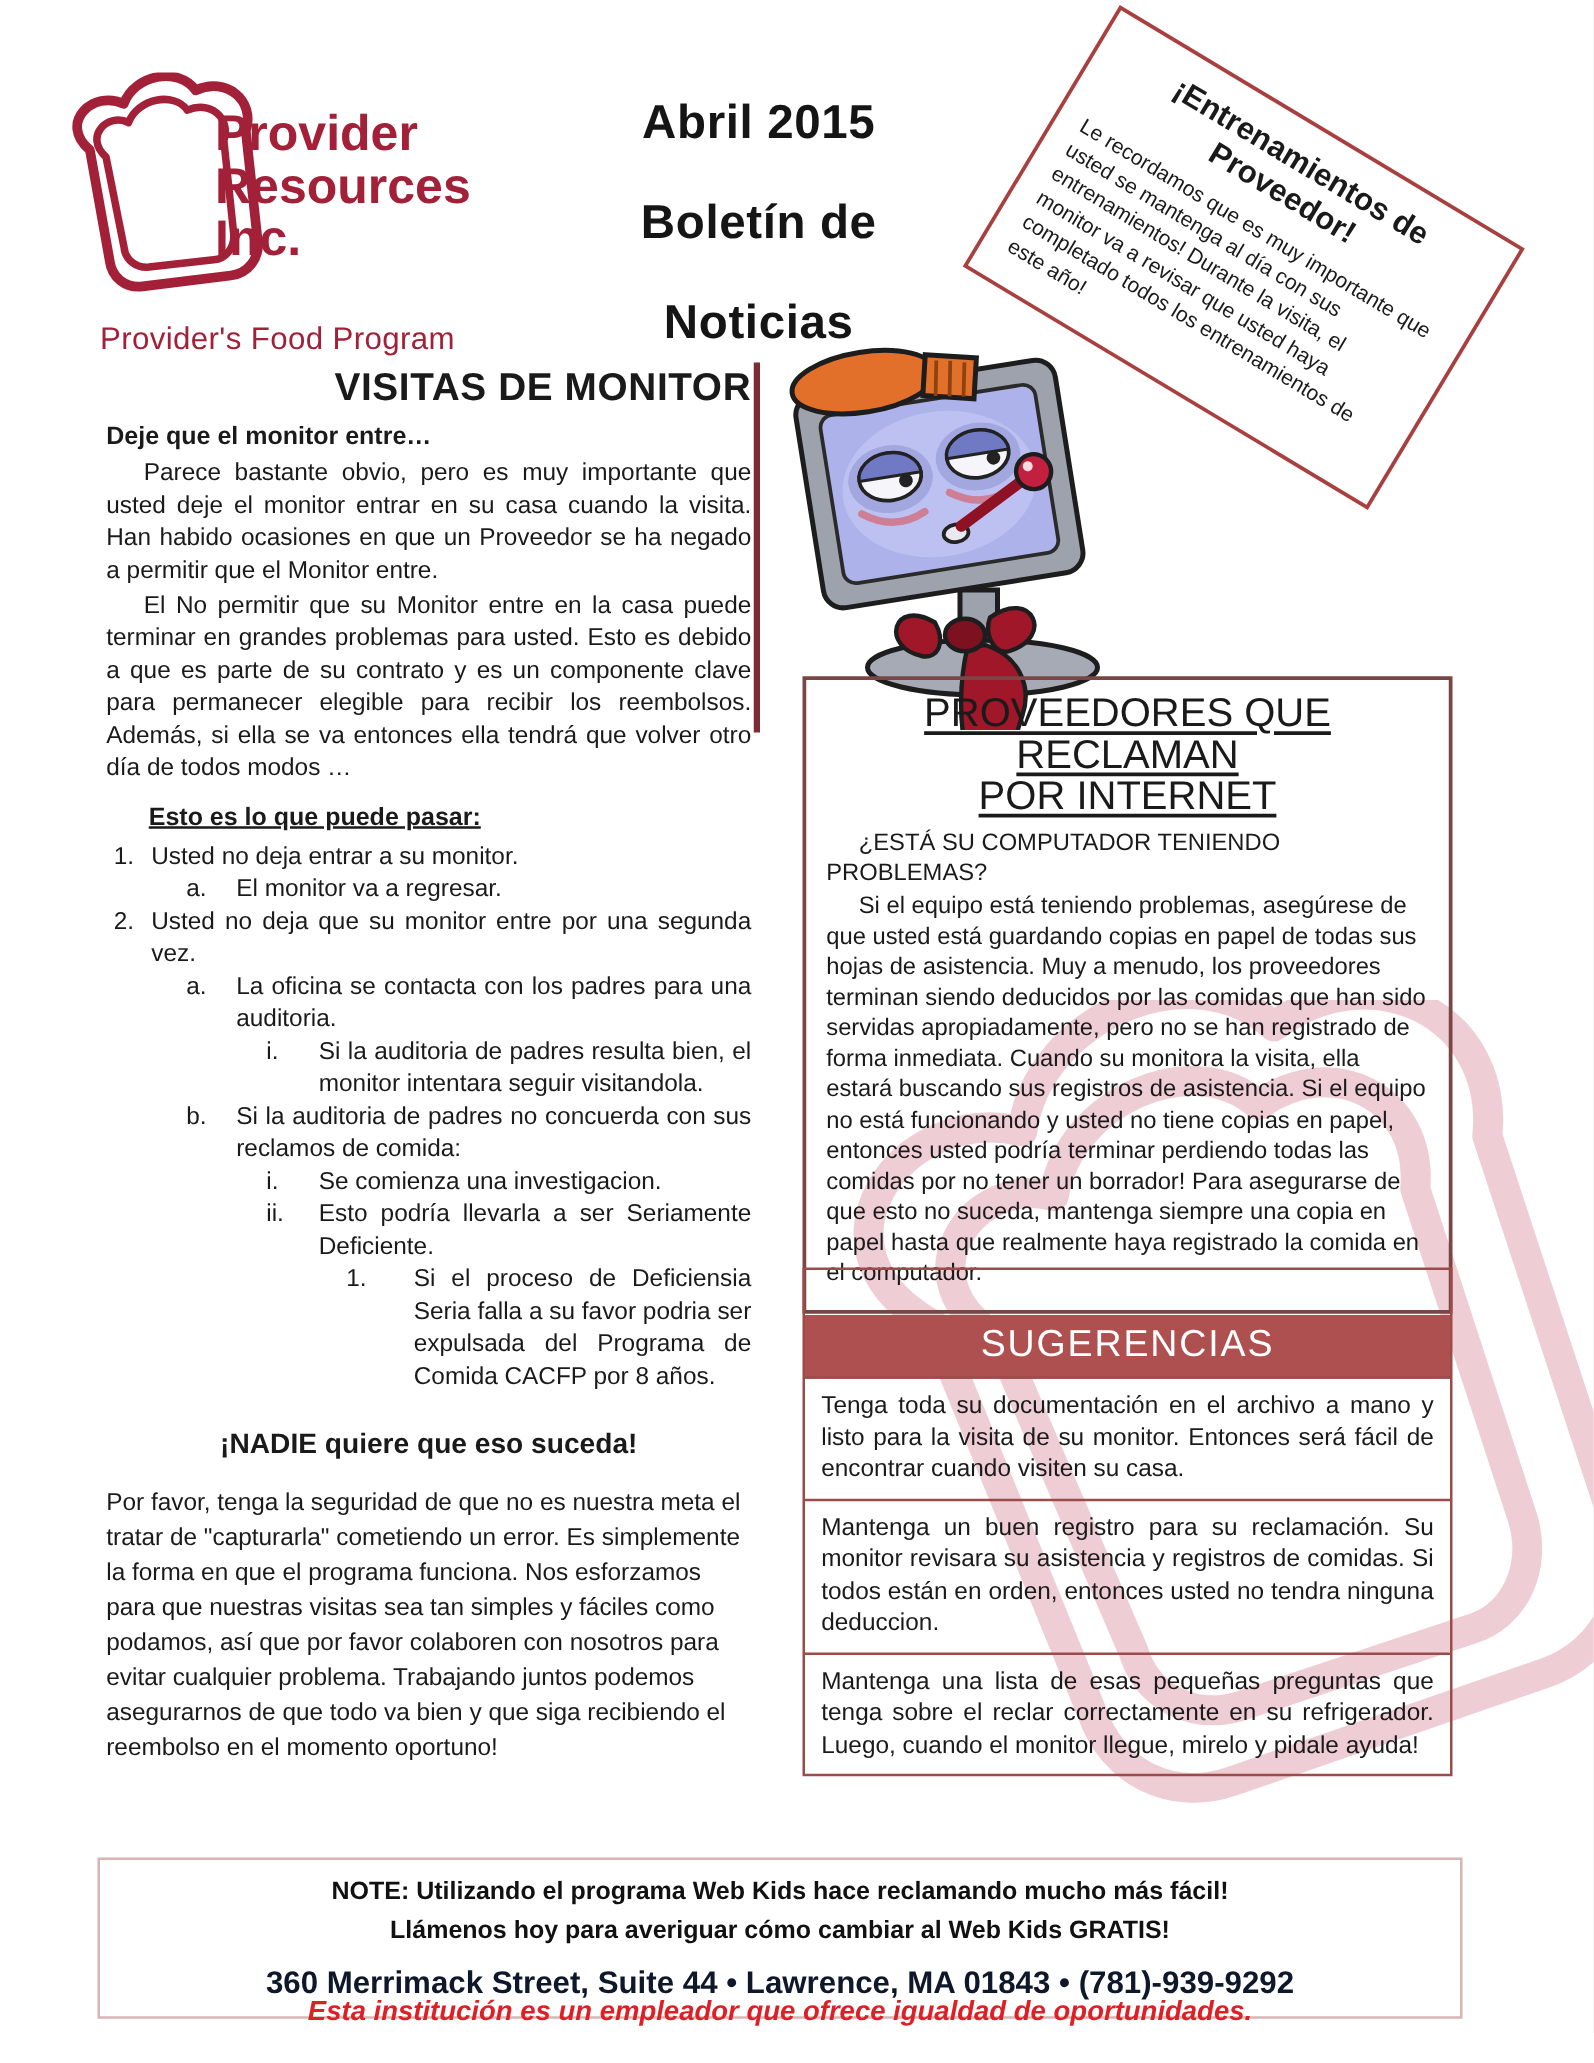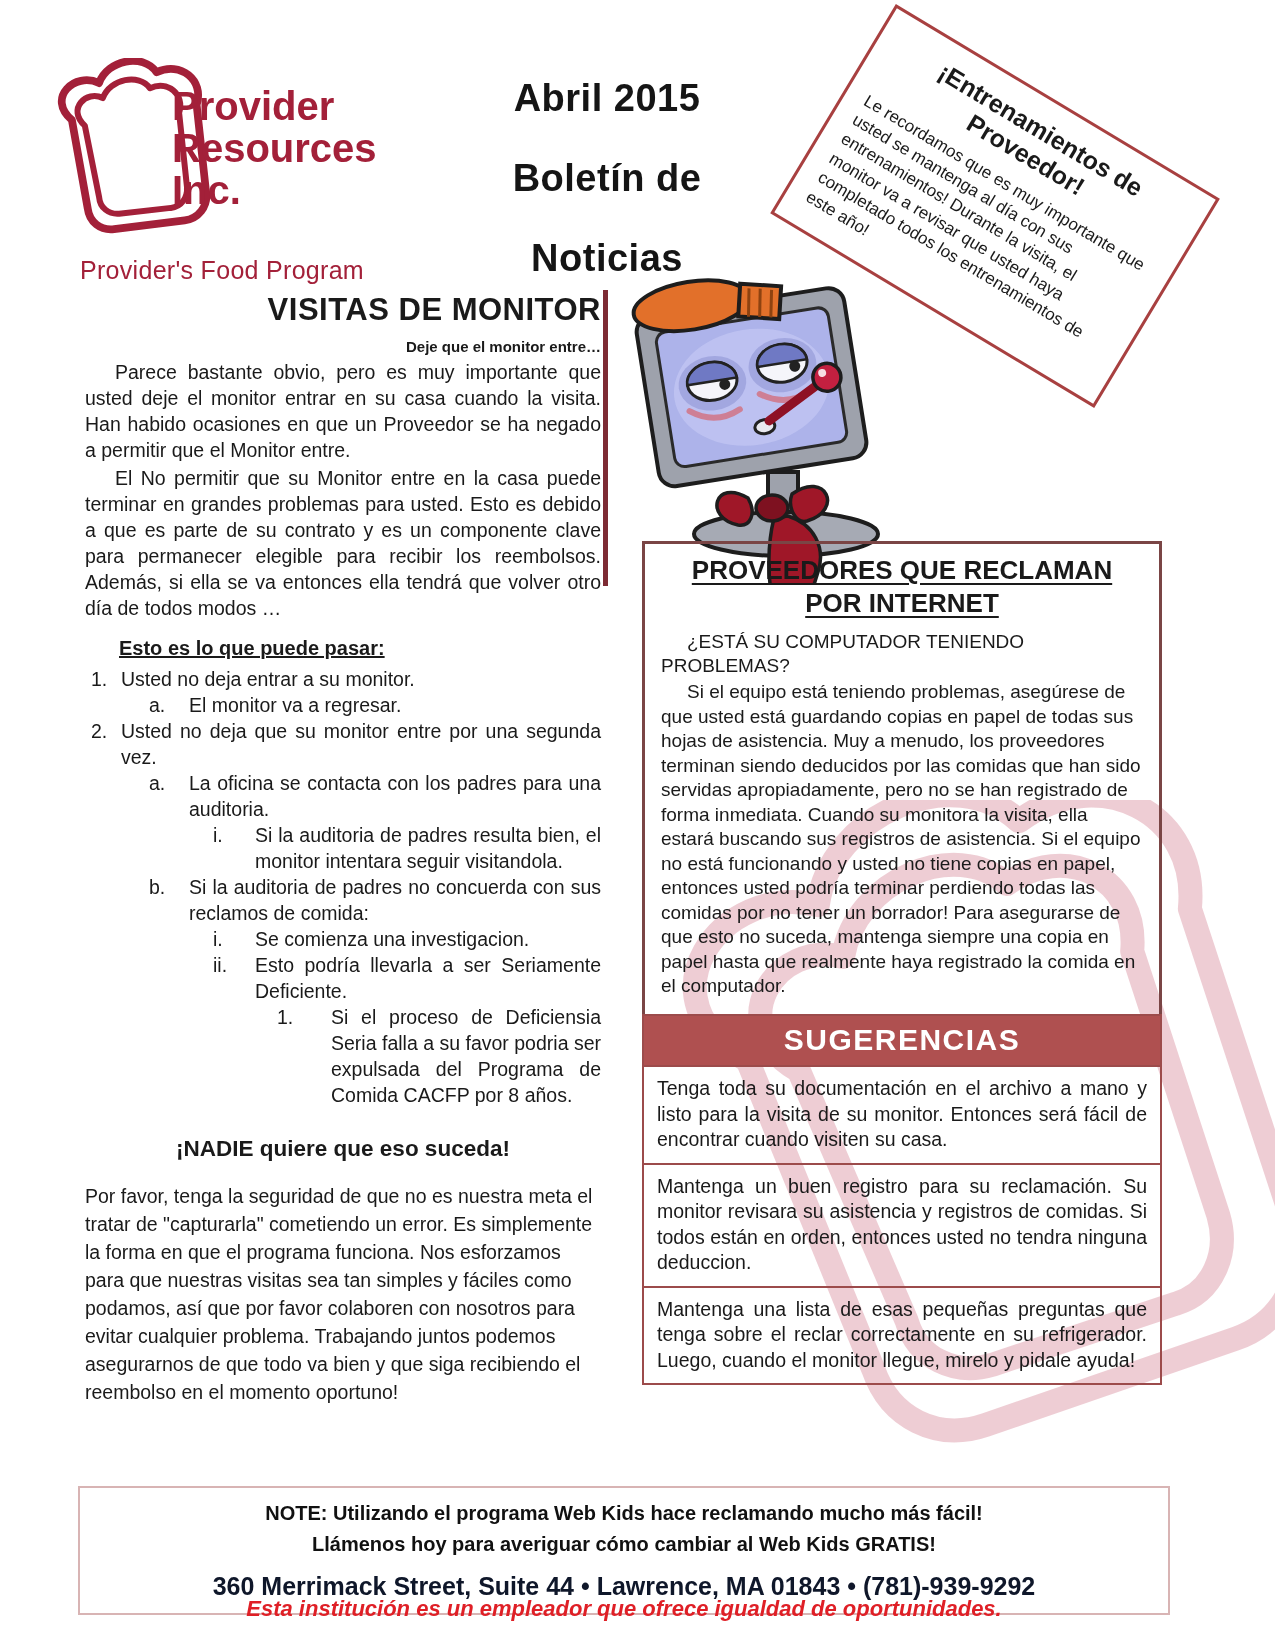--- a/index.html
+++ b/index.html
@@ -24,44 +24,44 @@
     box-sizing:border-box;
   }
   .training-title{font-size:25px;font-weight:800;text-align:center;line-height:1.15;margin:0 0 10px;}
   .training-body{font-size:17px;line-height:1.32;}
   
   .divider{position:absolute;left:603px;top:290px;width:5px;height:296px;background:#7D2B34;z-index:2;}
   
   .left-col{position:absolute;left:85px;top:292px;width:516px;z-index:2;}
   .visitas-heading{font-size:31px;font-weight:800;text-align:right;margin:0 0 10px;letter-spacing:.5px;}
   .para{font-size:19.5px;line-height:26px;text-align:justify;text-indent:30px;margin:0 0 2px;}
-  .subhead{font-size:15px;font-weight:800;text-align:right;margin:4px 0;}
+  .subhead{font-size:20px;font-weight:800;text-align:left;margin:4px 0;}
   .list-head{font-size:20px;font-weight:800;text-decoration:underline;margin:16px 0 6px 34px;}
   .li{display:flex;font-size:19.5px;line-height:26px;}
   .li .marker{flex:0 0 auto;}
   .li .li-text{flex:1 1 auto;text-align:justify;}
   .lv1{padding-left:6px;}  .lv1 .marker{width:30px;}
   .lv2{padding-left:64px;} .lv2 .marker{width:40px;}
   .lv3{padding-left:128px;}.lv3 .marker{width:42px;}
   .lv4{padding-left:192px;}.lv4 .marker{width:54px;}
   .nadie{font-size:22.5px;font-weight:800;text-align:center;margin:28px 0 0;}
   .final-para{font-size:19.5px;line-height:28px;margin:20px 0 0;text-align:left;}
   
   .clipart{position:absolute;left:610px;top:266px;z-index:2;}
   
   .internet-box{
     position:absolute;left:642px;top:541px;width:520px;z-index:2;
     border:3px solid #7A4545;padding:10px 16px 16px;box-sizing:border-box;background:transparent;
   }
-  .ib-head{font-size:26px;font-weight:700;text-align:center;line-height:33px;text-decoration:underline;text-underline-offset:4px;}
+  .ib-head{font-size:32px;font-weight:400;text-align:center;line-height:33px;text-decoration:underline;text-underline-offset:4px;}
   .ib-q{font-size:19px;line-height:24px;text-indent:26px;margin:10px 0 0;}
   .ib-body{font-size:19px;line-height:24.5px;text-indent:26px;margin:2px 0 0;text-align:left;}
   
   .sug-box{position:absolute;left:642px;top:1014px;width:520px;z-index:2;border:2px solid #9C4B4B;box-sizing:border-box;background:transparent;}
-  .sug-head{background:#AF5050;color:#fff;font-size:30px;font-weight:700;text-align:center;letter-spacing:1.5px;padding:7px 0 8px;border-bottom:2px solid #9C4B4B;}
+  .sug-head{background:#AF5050;color:#fff;font-size:30px;font-weight:400;text-align:center;letter-spacing:1.5px;padding:7px 0 8px;border-bottom:2px solid #9C4B4B;margin-top:36px;}
   .tip{font-size:19.5px;line-height:25.5px;text-align:justify;padding:9px 13px 10px;}
   .tip + .tip{border-top:2px solid #9C4B4B;}
   
   .footer-box{
     position:absolute;left:78px;top:1486px;width:1092px;z-index:2;
     border:2px solid #D8B4B4;box-sizing:border-box;padding:10px 10px 12px;text-align:center;background:transparent;
   }
   .note-line{font-size:20px;font-weight:800;line-height:31px;color:#111;}
   .addr{font-size:25px;font-weight:800;color:#0f172a;margin-top:12px;}
   .equal{

